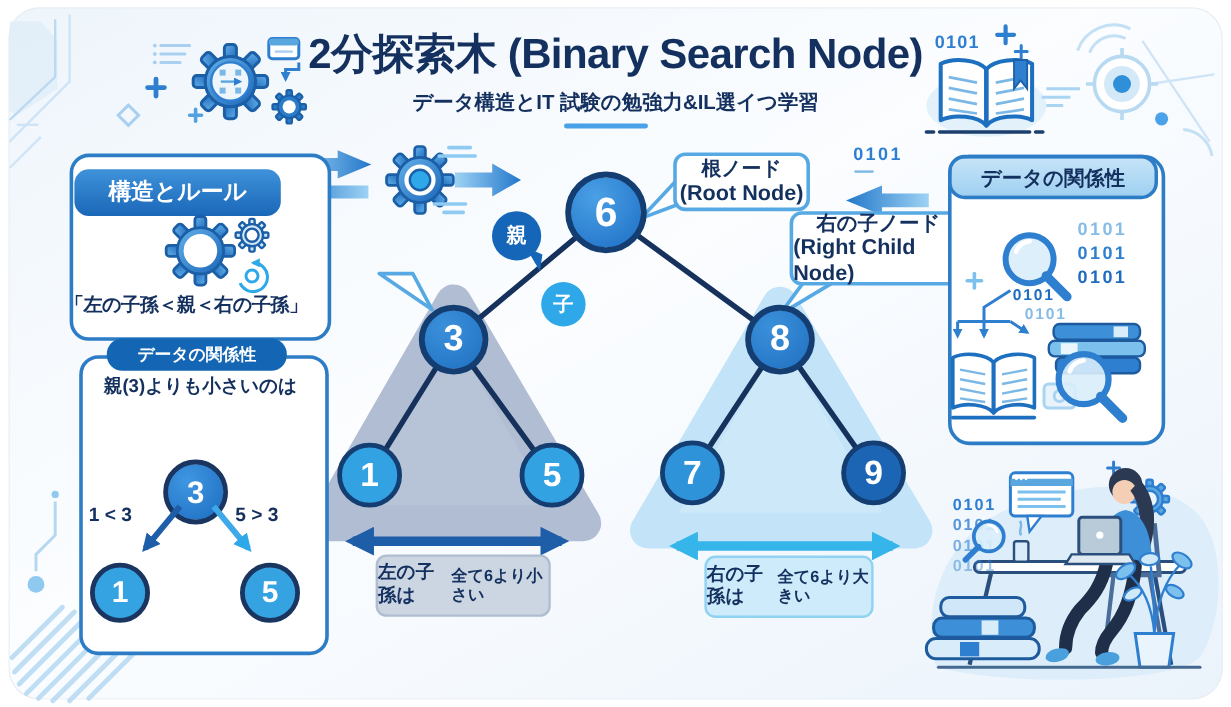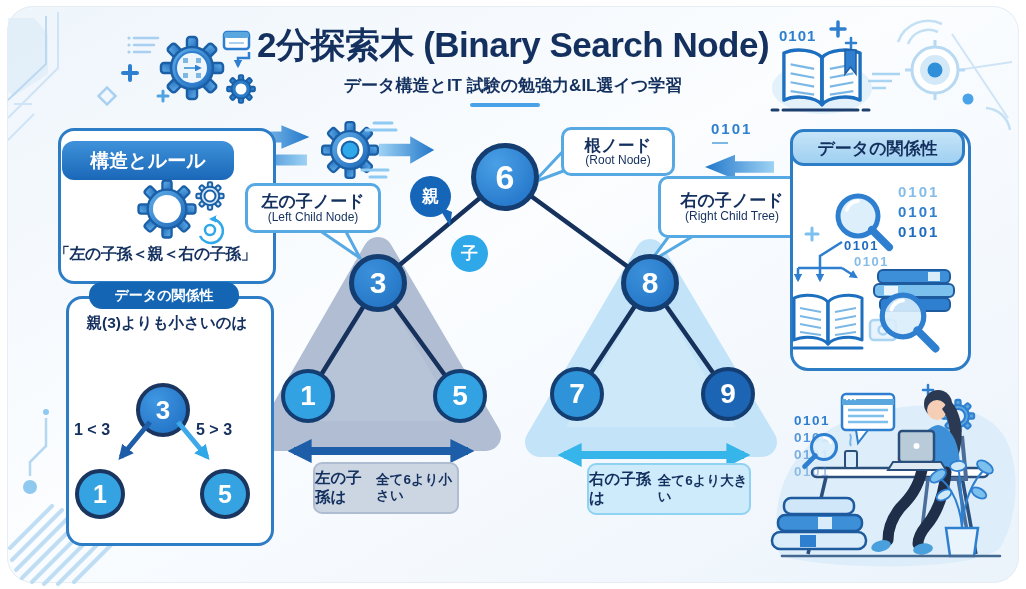--- a/index.html
+++ b/index.html
@@ -15,21 +15,21 @@
   .subline{left:470px;top:103px;width:70px;height:4px;background:#49a2e8;border-radius:2px;}
   .panel{background:#fff;border:3px solid #2d7cc6;border-radius:16px;}
   .pillblue{background:linear-gradient(180deg,#3f92da,#1a67b8);color:#fff;border-radius:12px;
             text-align:center;font-weight:800;margin-top:12px;}
   .badge{background:#1466b4;color:#fff;border-radius:13px;text-align:center;font-weight:700;}
   .node{border-radius:50%;box-sizing:border-box;display:flex;align-items:center;justify-content:center;
         color:#fff;font-weight:800;}
   .bubble{background:#fff;border:3px solid #57a9e4;border-radius:10px;box-sizing:border-box;
           display:flex;flex-direction:column;align-items:center;justify-content:center;line-height:1.12;}
   .bub-jp{font-size:17px;font-weight:800;}
-  .bub-en{font-size:12px;font-weight:400;}
+  .bub-en{font-size:18px;font-weight:700;}
   .notebox{border-radius:9px;box-sizing:border-box;display:flex;flex-direction:row;
            align-items:center;justify-content:center;line-height:1.2;font-weight:800;}
   .nb1{font-size:15.5px;} .nb2{font-size:13.5px;}
   .cmp{font-size:16px;font-weight:800;}
   .bin{color:#2f7fd0;font-weight:800;letter-spacing:1px;line-height:1.3;}
   .bincol div{font-size:15px;line-height:20px;letter-spacing:2px;}
   .bincol div:nth-child(1){color:#85bce8;} .bincol div:nth-child(2){color:#2f7fd0;} .bincol div:nth-child(3){color:#1d6cc0;}
   .binmid div{font-size:13px;line-height:16px;letter-spacing:1.5px;color:#1d6cc0;}
   .binmid div:nth-child(2){color:#85bce8;margin-left:10px;}
   .illubin div{font-size:13.5px;line-height:17px;letter-spacing:1.5px;color:#2f7fd0;}
@@ -343,36 +343,32 @@
   <div class="abs node" style="left:621px;top:254px;width:58px;height:58px;border:5px solid #143e72;background:radial-gradient(circle at 35% 28%,#3b90da,#2071c2);font-size:30px;">8</div>
   <div class="abs node" style="left:281px;top:369px;width:54px;height:54px;border:4px solid #143e72;background:#32a2e2;font-size:28px;">1</div>
   <div class="abs node" style="left:433px;top:369px;width:54px;height:54px;border:4px solid #143e72;background:#32a2e2;font-size:28px;">5</div>
   <div class="abs node" style="left:550px;top:367px;width:54px;height:54px;border:4px solid #143e72;background:#2e93d8;font-size:28px;">7</div>
   <div class="abs node" style="left:701px;top:367px;width:54px;height:54px;border:4px solid #143e72;background:#1c64b4;font-size:28px;">9</div>
 
   <div class="abs bubble" style="left:561px;top:127px;width:114px;height:49px;">
     <div class="bub-jp" style="font-size:16.5px;">根ノード</div>
     <div class="bub-en">(Root Node)</div>
   </div>
-  <div class="abs bubble" style="left:245px;top:183px;width:136px;height:50px;">
-    <div class="bub-jp">左の子ノード</div>
-    <div class="bub-en">(Left Child Node)</div>
-  </div>
   <div class="abs bubble" style="left:658px;top:176px;width:148px;height:62px;">
     <div class="bub-jp">右の子ノード</div>
-    <div class="bub-en">(Right Child Tree)</div>
+    <div class="bub-en">(Right Child Node)</div>
   </div>
   <div class="abs node" style="left:410px;top:176px;width:41px;height:41px;background:#1565b8;font-size:17px;">親</div>
   <div class="abs node" style="left:451px;top:235px;width:37px;height:37px;background:#2ea8e8;font-size:17px;">子</div>
 
   <div class="abs notebox" style="left:313px;top:462px;width:146px;height:52px;background:#ccd6e3;border:2px solid #b0bdd0;">
     <div class="nb1">左の子孫は</div>
     <div class="nb2">全て6より小さい</div>
   </div>
-  <div class="abs notebox" style="left:587px;top:463px;width:164px;height:52px;background:#cdebfb;border:2px solid #90d2f2;">
+  <div class="abs notebox" style="left:587px;top:463px;width:141px;height:52px;background:#cdebfb;border:2px solid #90d2f2;">
     <div class="nb1">右の子孫は</div>
     <div class="nb2">全て6より大きい</div>
   </div>
 
   <div class="abs panel" style="left:790px;top:129px;width:175px;height:236px;border-radius:18px;"></div>
   <div class="abs" style="left:790px;top:129px;width:175px;height:37px;line-height:33px;box-sizing:border-box;border:3px solid #2d7cc6;border-radius:14px;
               background:linear-gradient(180deg,#c6e4f8,#9fd0f1);text-align:center;font-size:17px;font-weight:800;">データの関係性</div>
   <div class="abs bincol" style="left:898px;top:182px;font-weight:800;">
     <div>0101</div>
     <div>0101</div>

